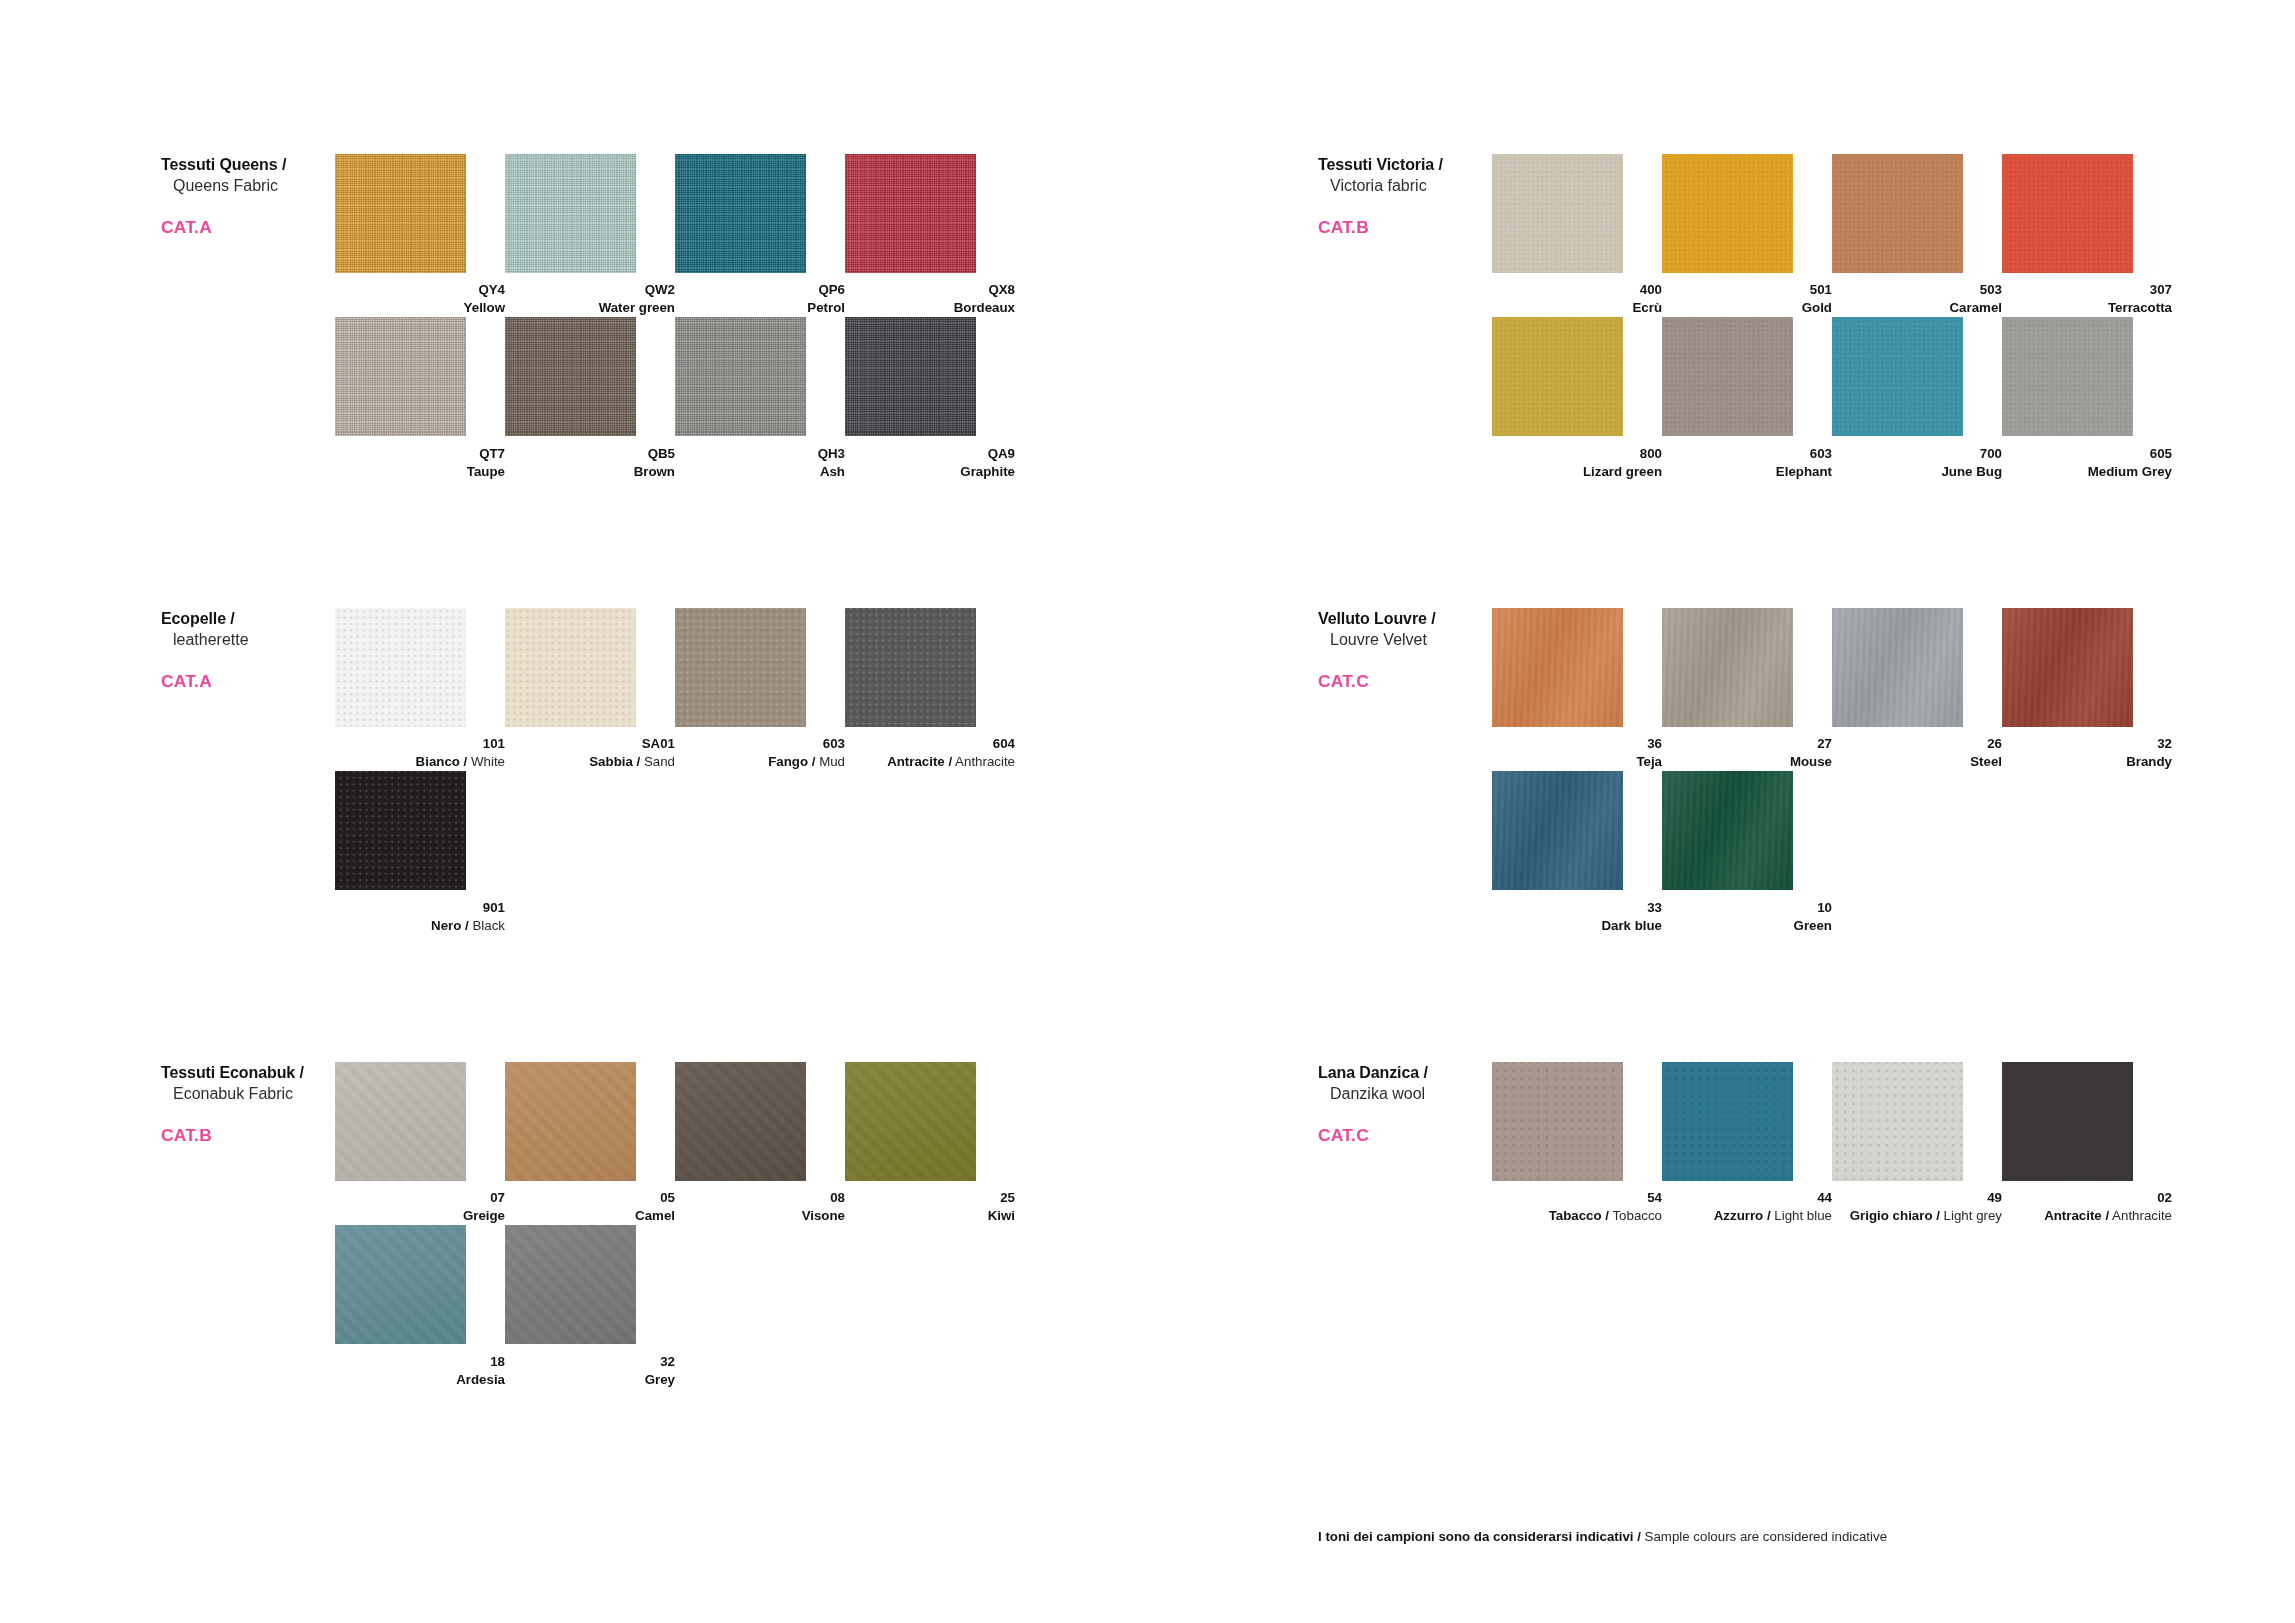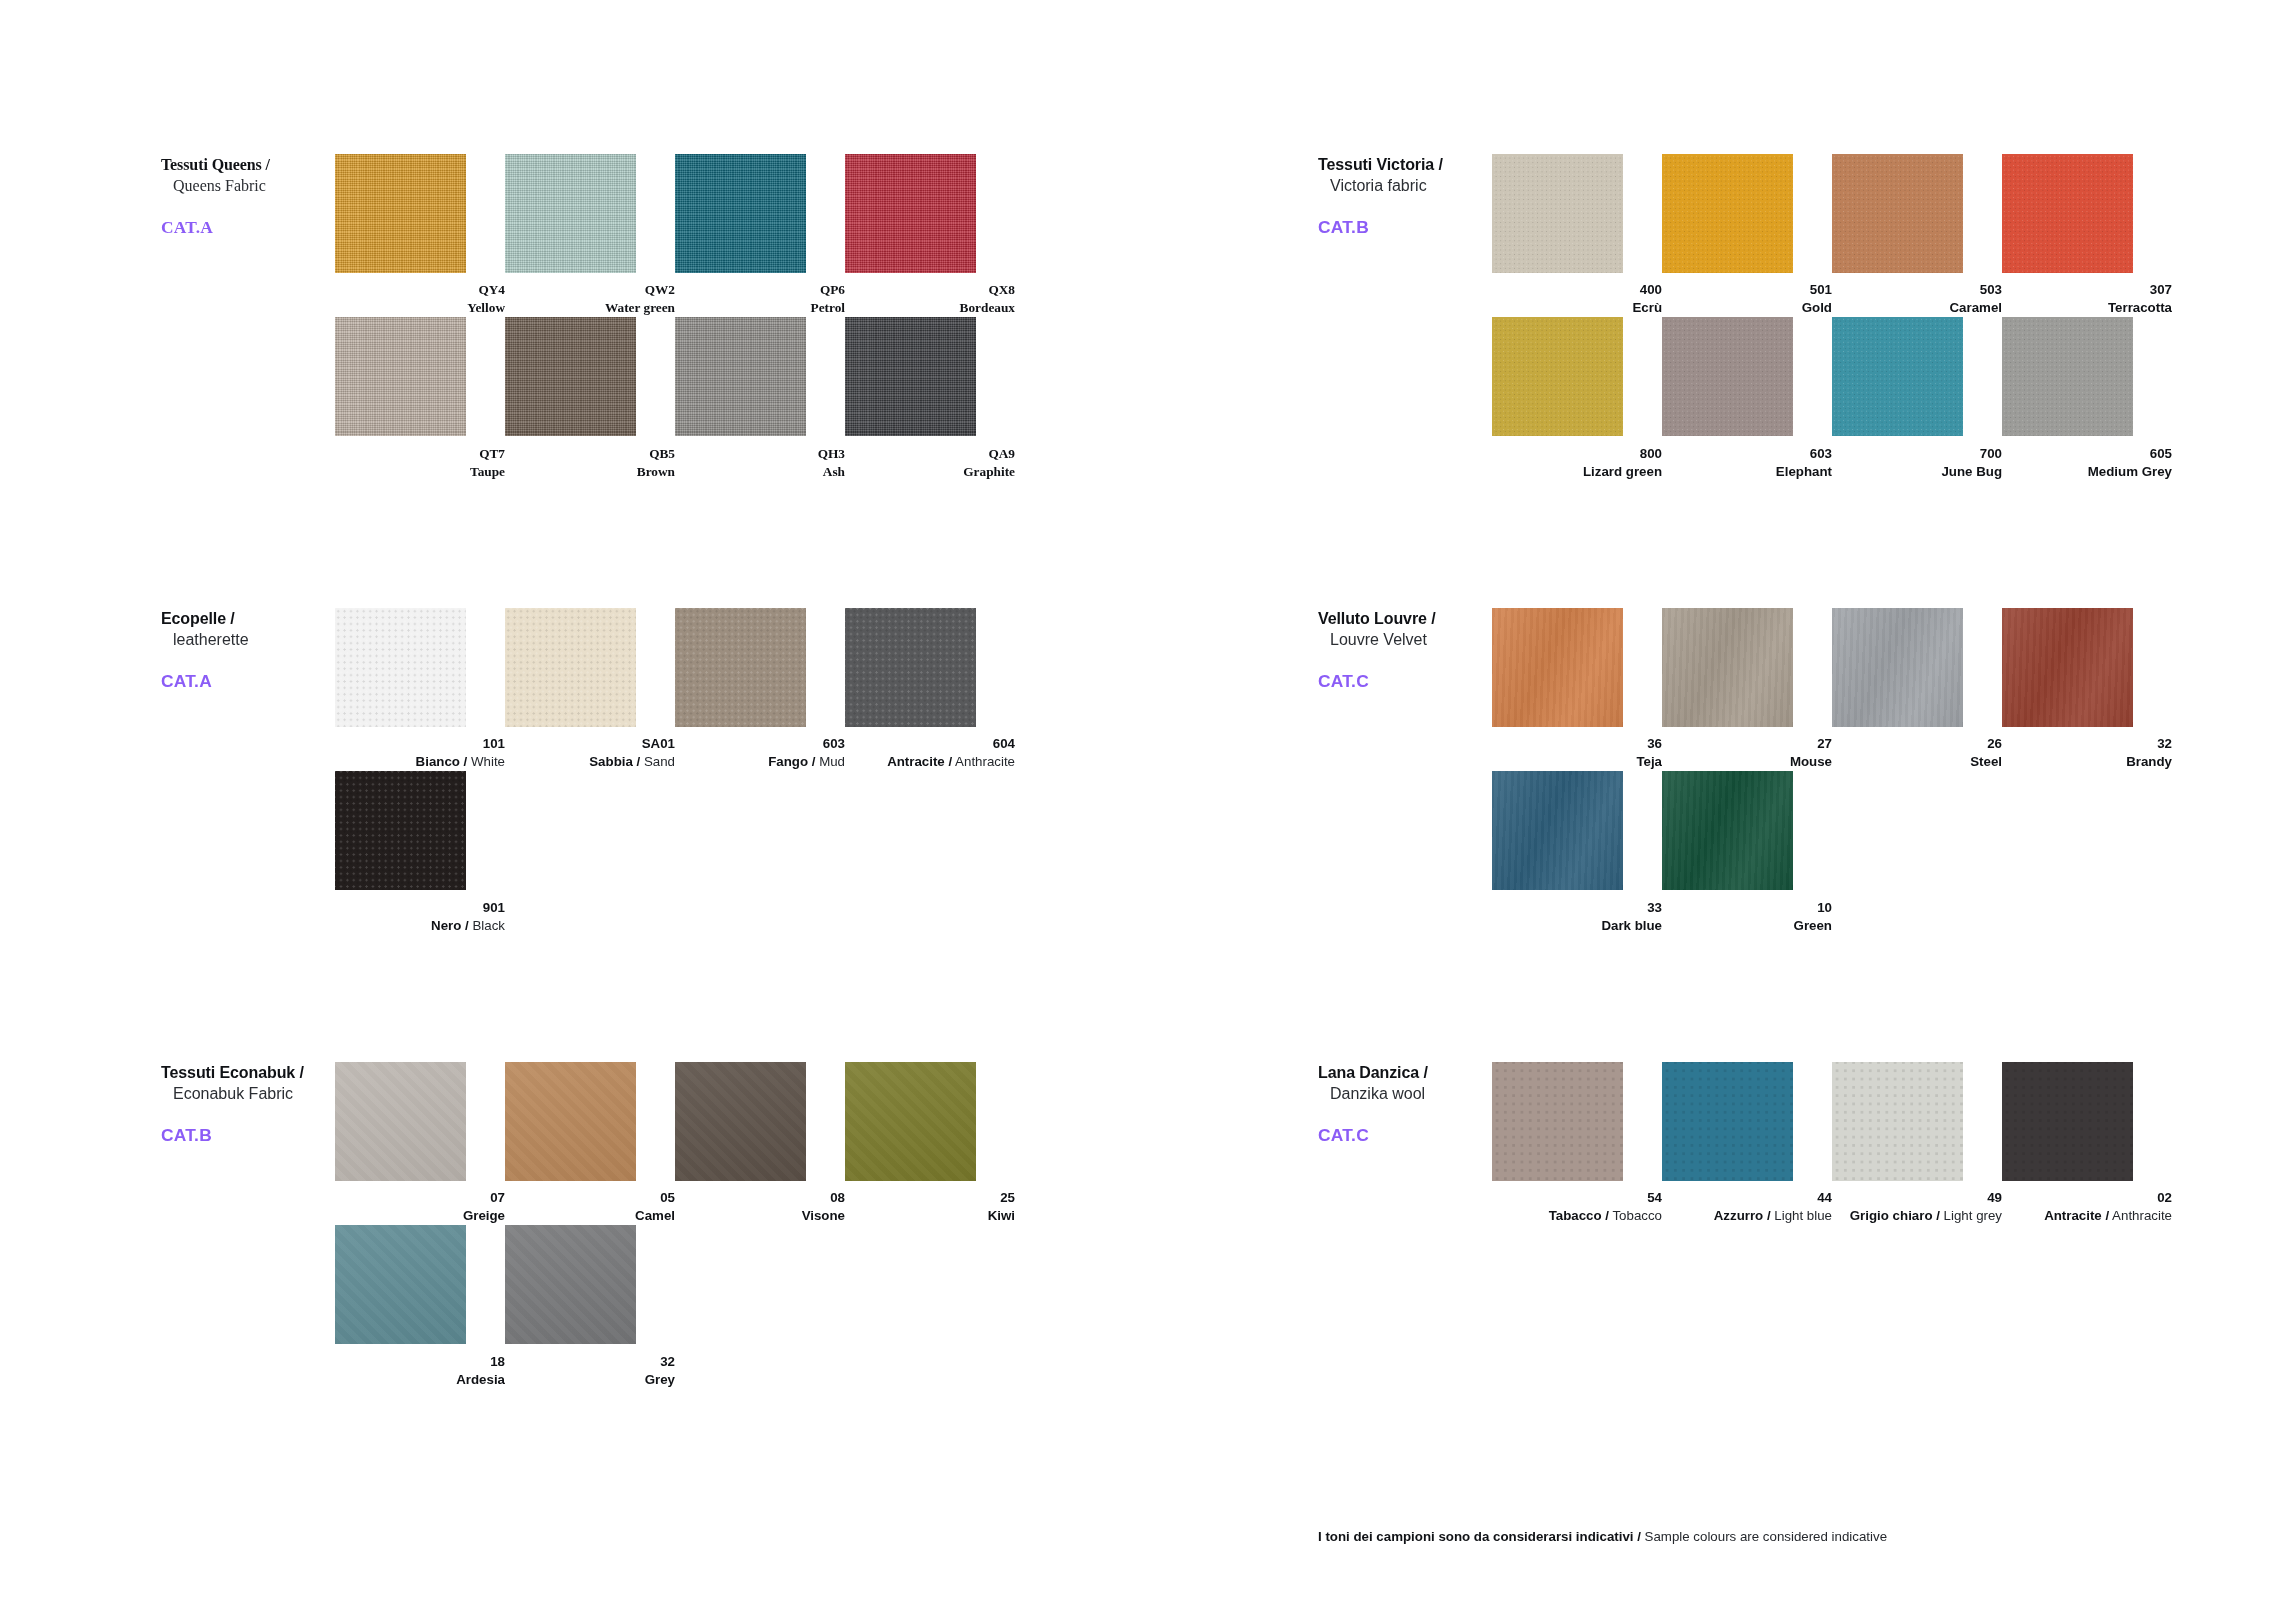--- a/index.html
+++ b/index.html
@@ -62,21 +62,21 @@
     font-weight: normal;
     line-height: 1.33;
     color: #2b2e33;
     margin-left: 12px;
   }
   .g-cat {
     margin-top: 20px;
     font-size: 17.4px;
     font-weight: bold;
     letter-spacing: 0.2px;
-    color: #8b5cf6;
+    color: #ec4899;
   }
 
   
   .grid {
     position: absolute;
     left: 174px;
     top: 0;
     display: grid;
     grid-template-columns: repeat(4, 170px);
     column-gap: 0px;
@@ -170,21 +170,21 @@
   .f-sec b { font-weight: bold; }
   .f-sec span { font-weight: normal; }
   .f-pageR { left: 2184px; }
 </style>
 </head>
 <body>
 
 <div class="page">
   <div class="spread">
     <div class="col col-left" id="col-left">
-        <div class="group" style="height: 358px; margin-bottom: 96px; font-family: Liberation Serif, serif;">
+        <div class="group" style="height: 358px; margin-bottom: 96px;">
           <div class="group-head">
             <div class="g-title">Tessuti Queens /</div>
             <div class="g-sub">Queens Fabric</div>
             <div class="g-cat">CAT.A</div>
           </div>
           <div class="grid">
             <div class="cell">
               <div class="sw tex-weave" style="background-color: rgb(217, 155, 42);"></div>
               <div class="lab"><span class="code">QY4</span><span class="nm">Yellow</span></div>
             </div>

